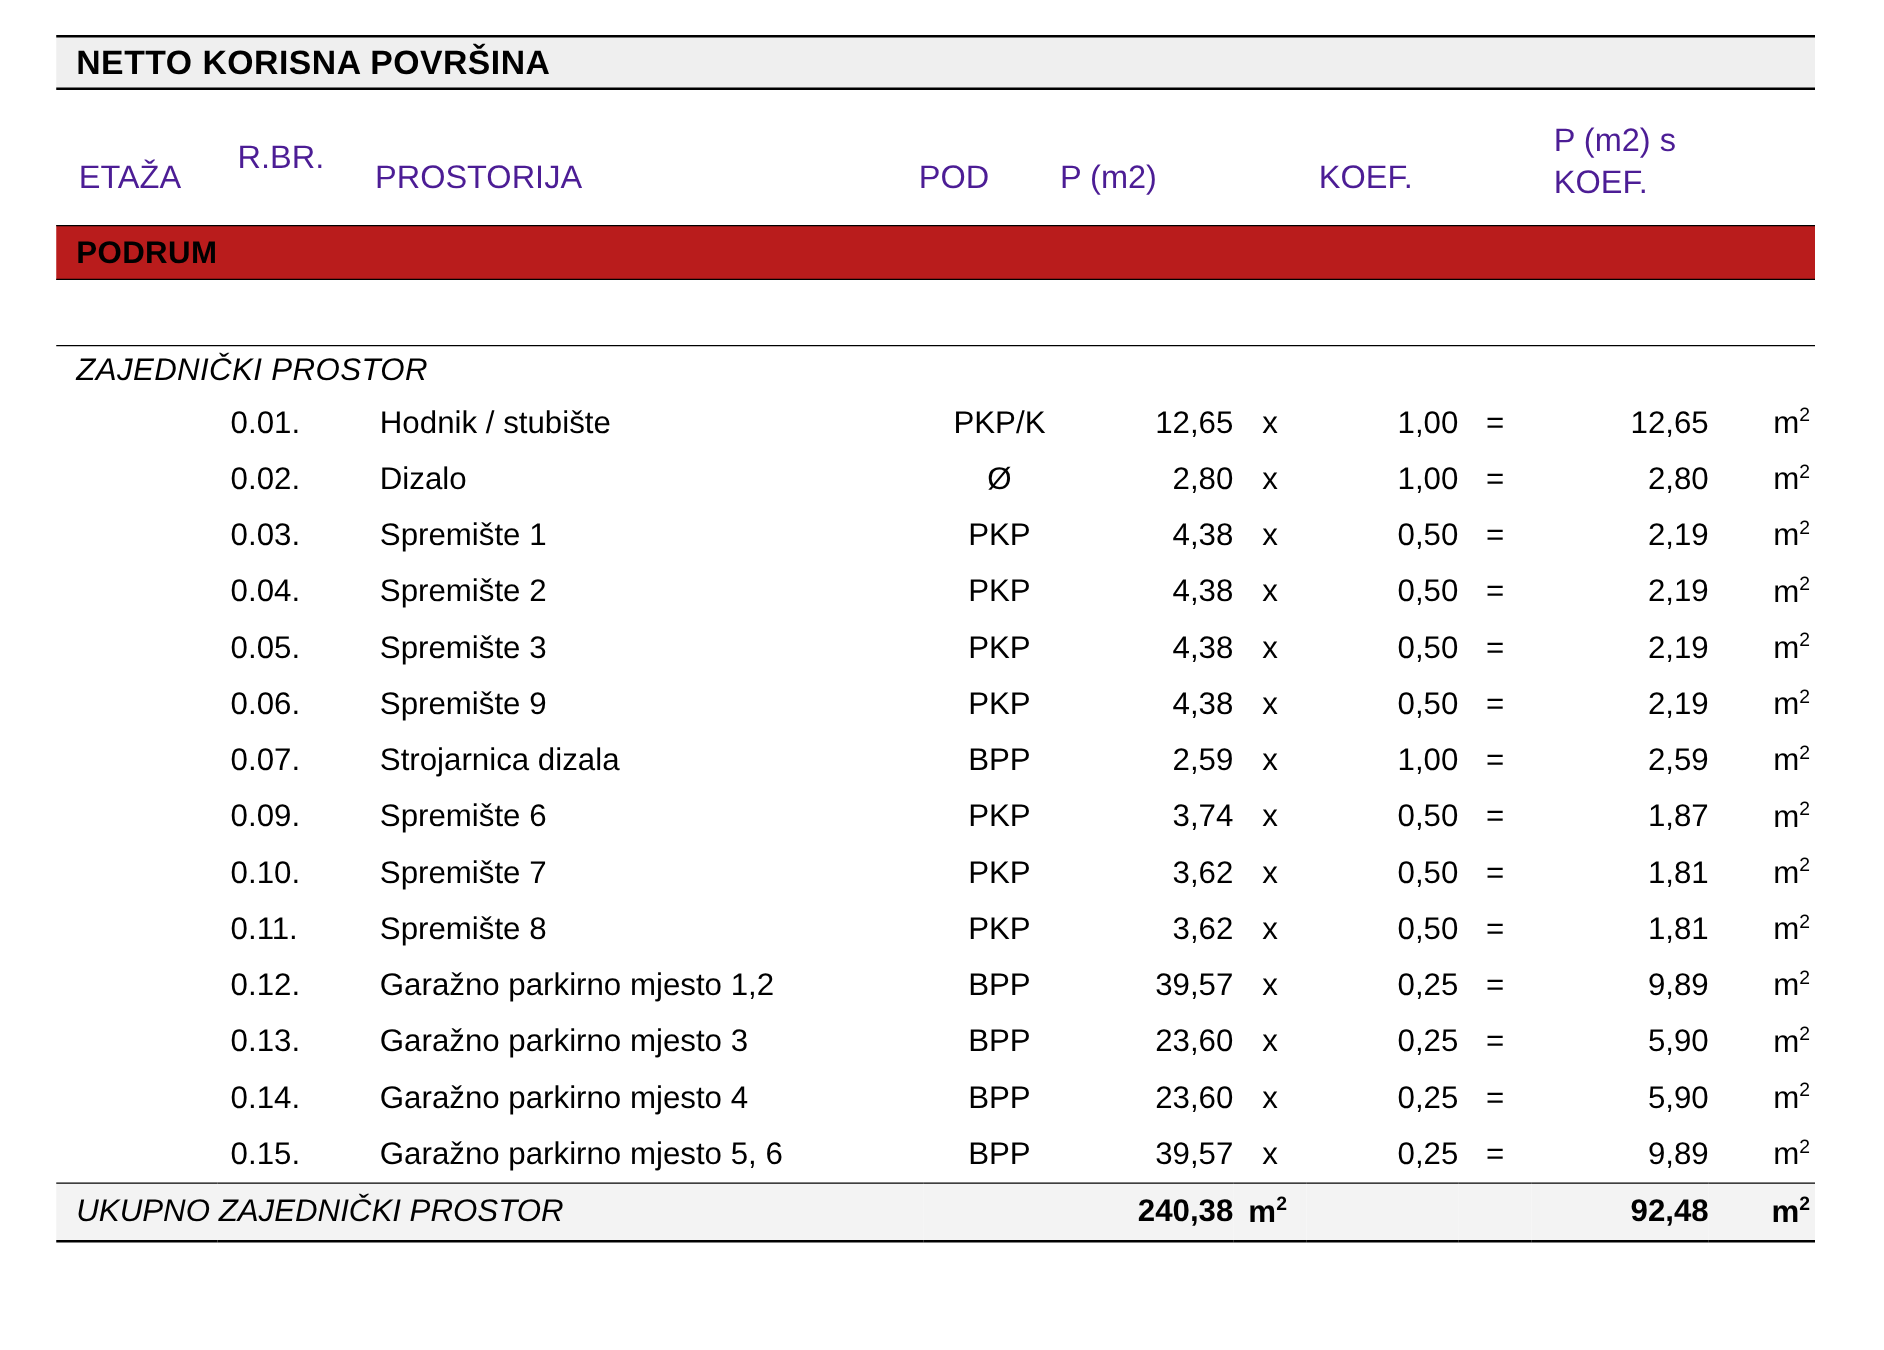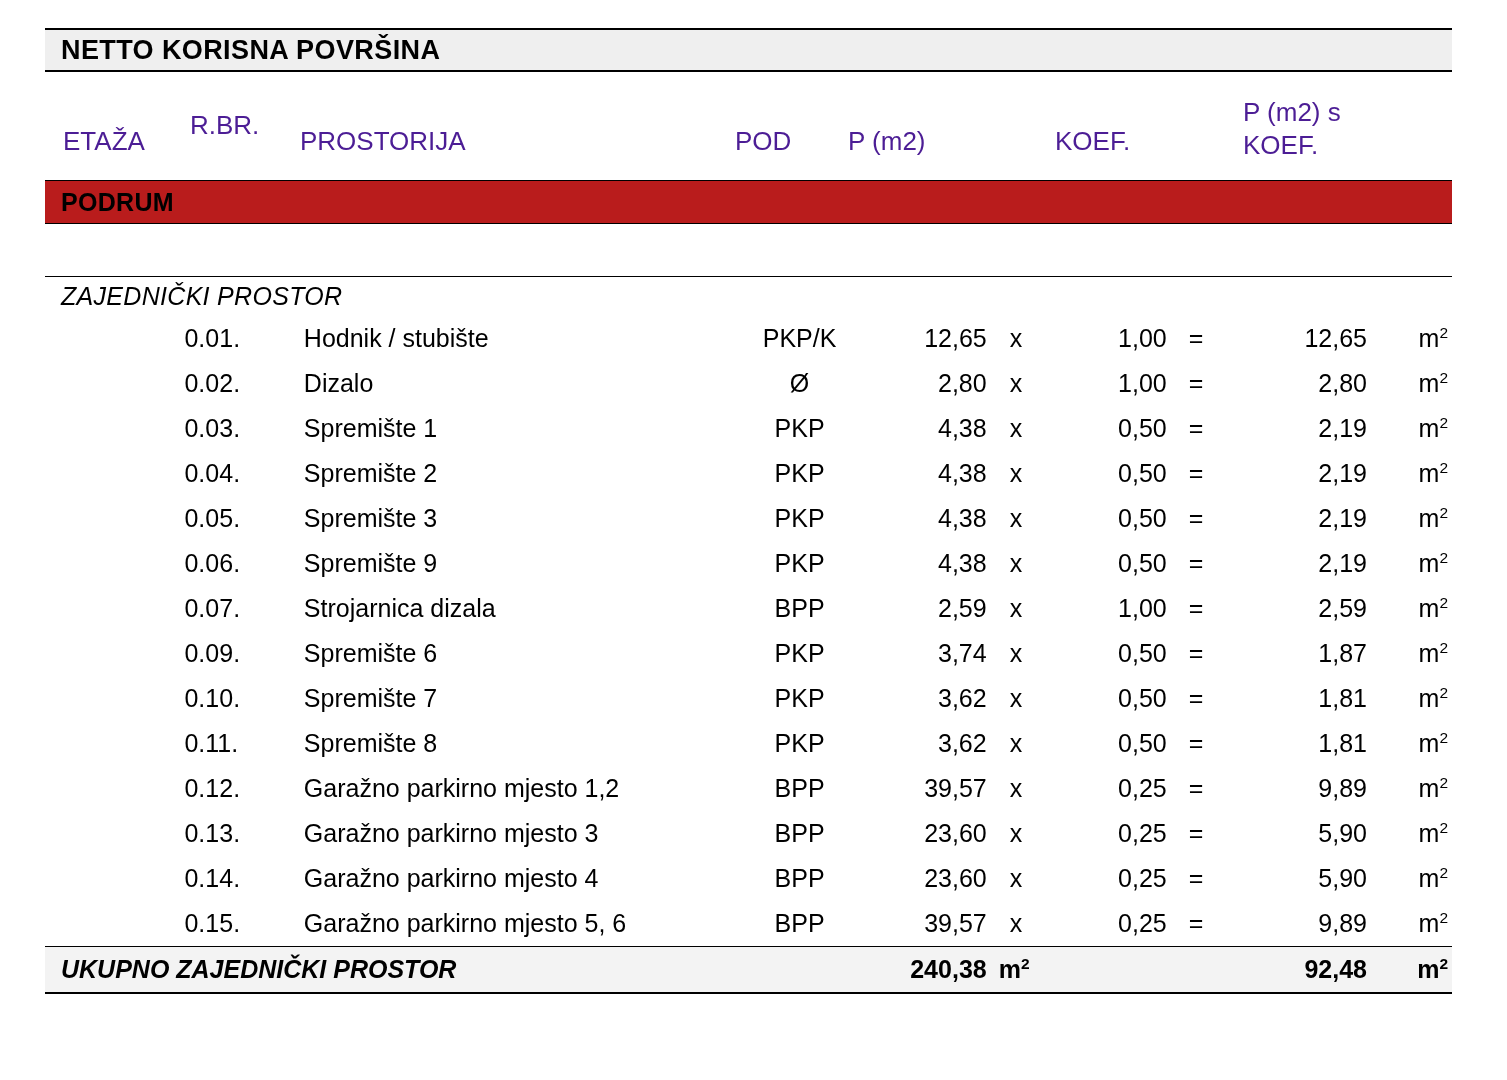--- a/index.html
+++ b/index.html
@@ -119,21 +119,21 @@
   .total-row td {
     font-size: 25px;
     font-weight: bold;
     height: 48px;
     border-top: 1.5px solid #000;
     border-bottom: 2px solid #000;
     background: #f3f3f3;
   }
   .total-row td.label {
     font-style: italic;
-    font-weight: bold;
+    font-weight: normal;
     padding-left: 16px !important;
     text-align: left;
   }
   .total-row td.unit-left {
     text-align: left;
     padding-left: 12px !important;
     font-weight: bold;
   }
 </style>
 </head>

